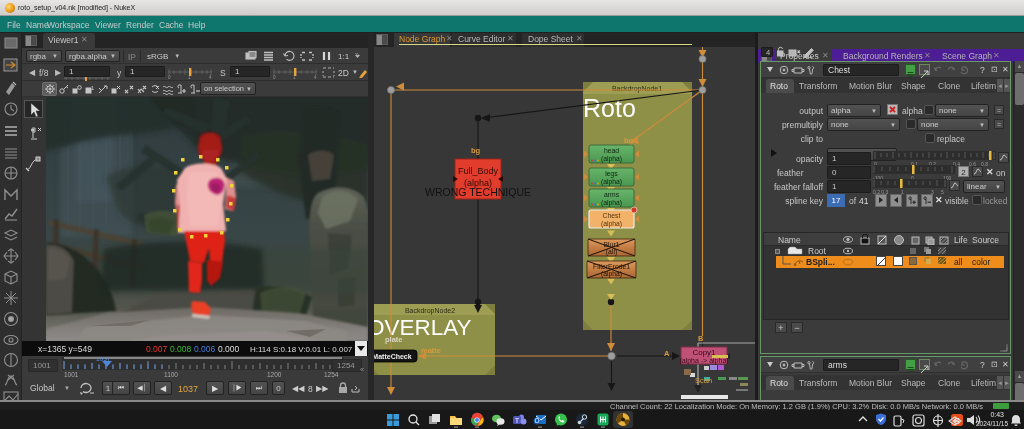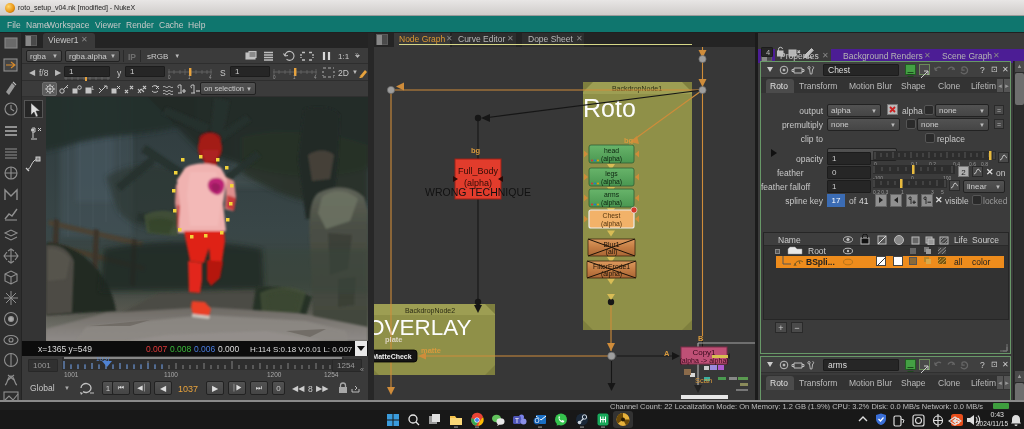--- a/index.html
+++ b/index.html
@@ -757,21 +757,21 @@
             <text x="70" y="15">100</text>
           </g>
    </svg>
    <div class="abs" style="left:197px;top:70px;width:11px;height:11px;background:#b0b0b0;border:1px solid #777;color:#222;font-size:8px;text-align:center;line-height:11px">2</div>
    <div class="abs" style="left:211px;top:70px;width:11px;height:11px;background:#4a4a4a;border:1px solid #2a2a2a"><svg width="9" height="9">
             <path d="M1 7c2.5 0 2.5-5 4-5s2 3 3 3" stroke="#ccc" fill="none" stroke-width="1"></path>
           </svg></div>
    <div class="abs" style="left:225px;top:71px;font-size:9px;color:#ddd;font-weight:bold">✕</div>
    <div class="abs" style="left:235px;top:72px">on</div>
 
-   <div class="abs" style="left:0;top:86px;width:62px;">feather falloff</div>
+   <div class="abs" style="left:0;top:86px;width:62px;text-align:right">feather falloff</div>
    <div class="fld abs" style="left:66px;top:84px;width:44px;height:13px;font-size:8px">1</div>
    <svg class="abs" style="left:112px;top:83px" width="74" height="15">
     <rect x="0" y="0" width="74" height="9" fill="#2d2d2d"></rect>
     <g stroke="#777" stroke-width=".6">
             <path d="M1 1v7M8 2v4M15 2v4M22 2v4M29 1v6M36 2v4M43 2v4M50 2v4M57 2v4M64 1v6M72 1v7"></path>
           </g>
     <rect x="27" y="0" width="2.5" height="9" fill="#e8ba3d"></rect>
     <g font-size="5" fill="#999" font-family="Liberation Sans">
             <text x="0" y="15">0.2 0.3</text>
             <text x="28" y="15">1</text>

